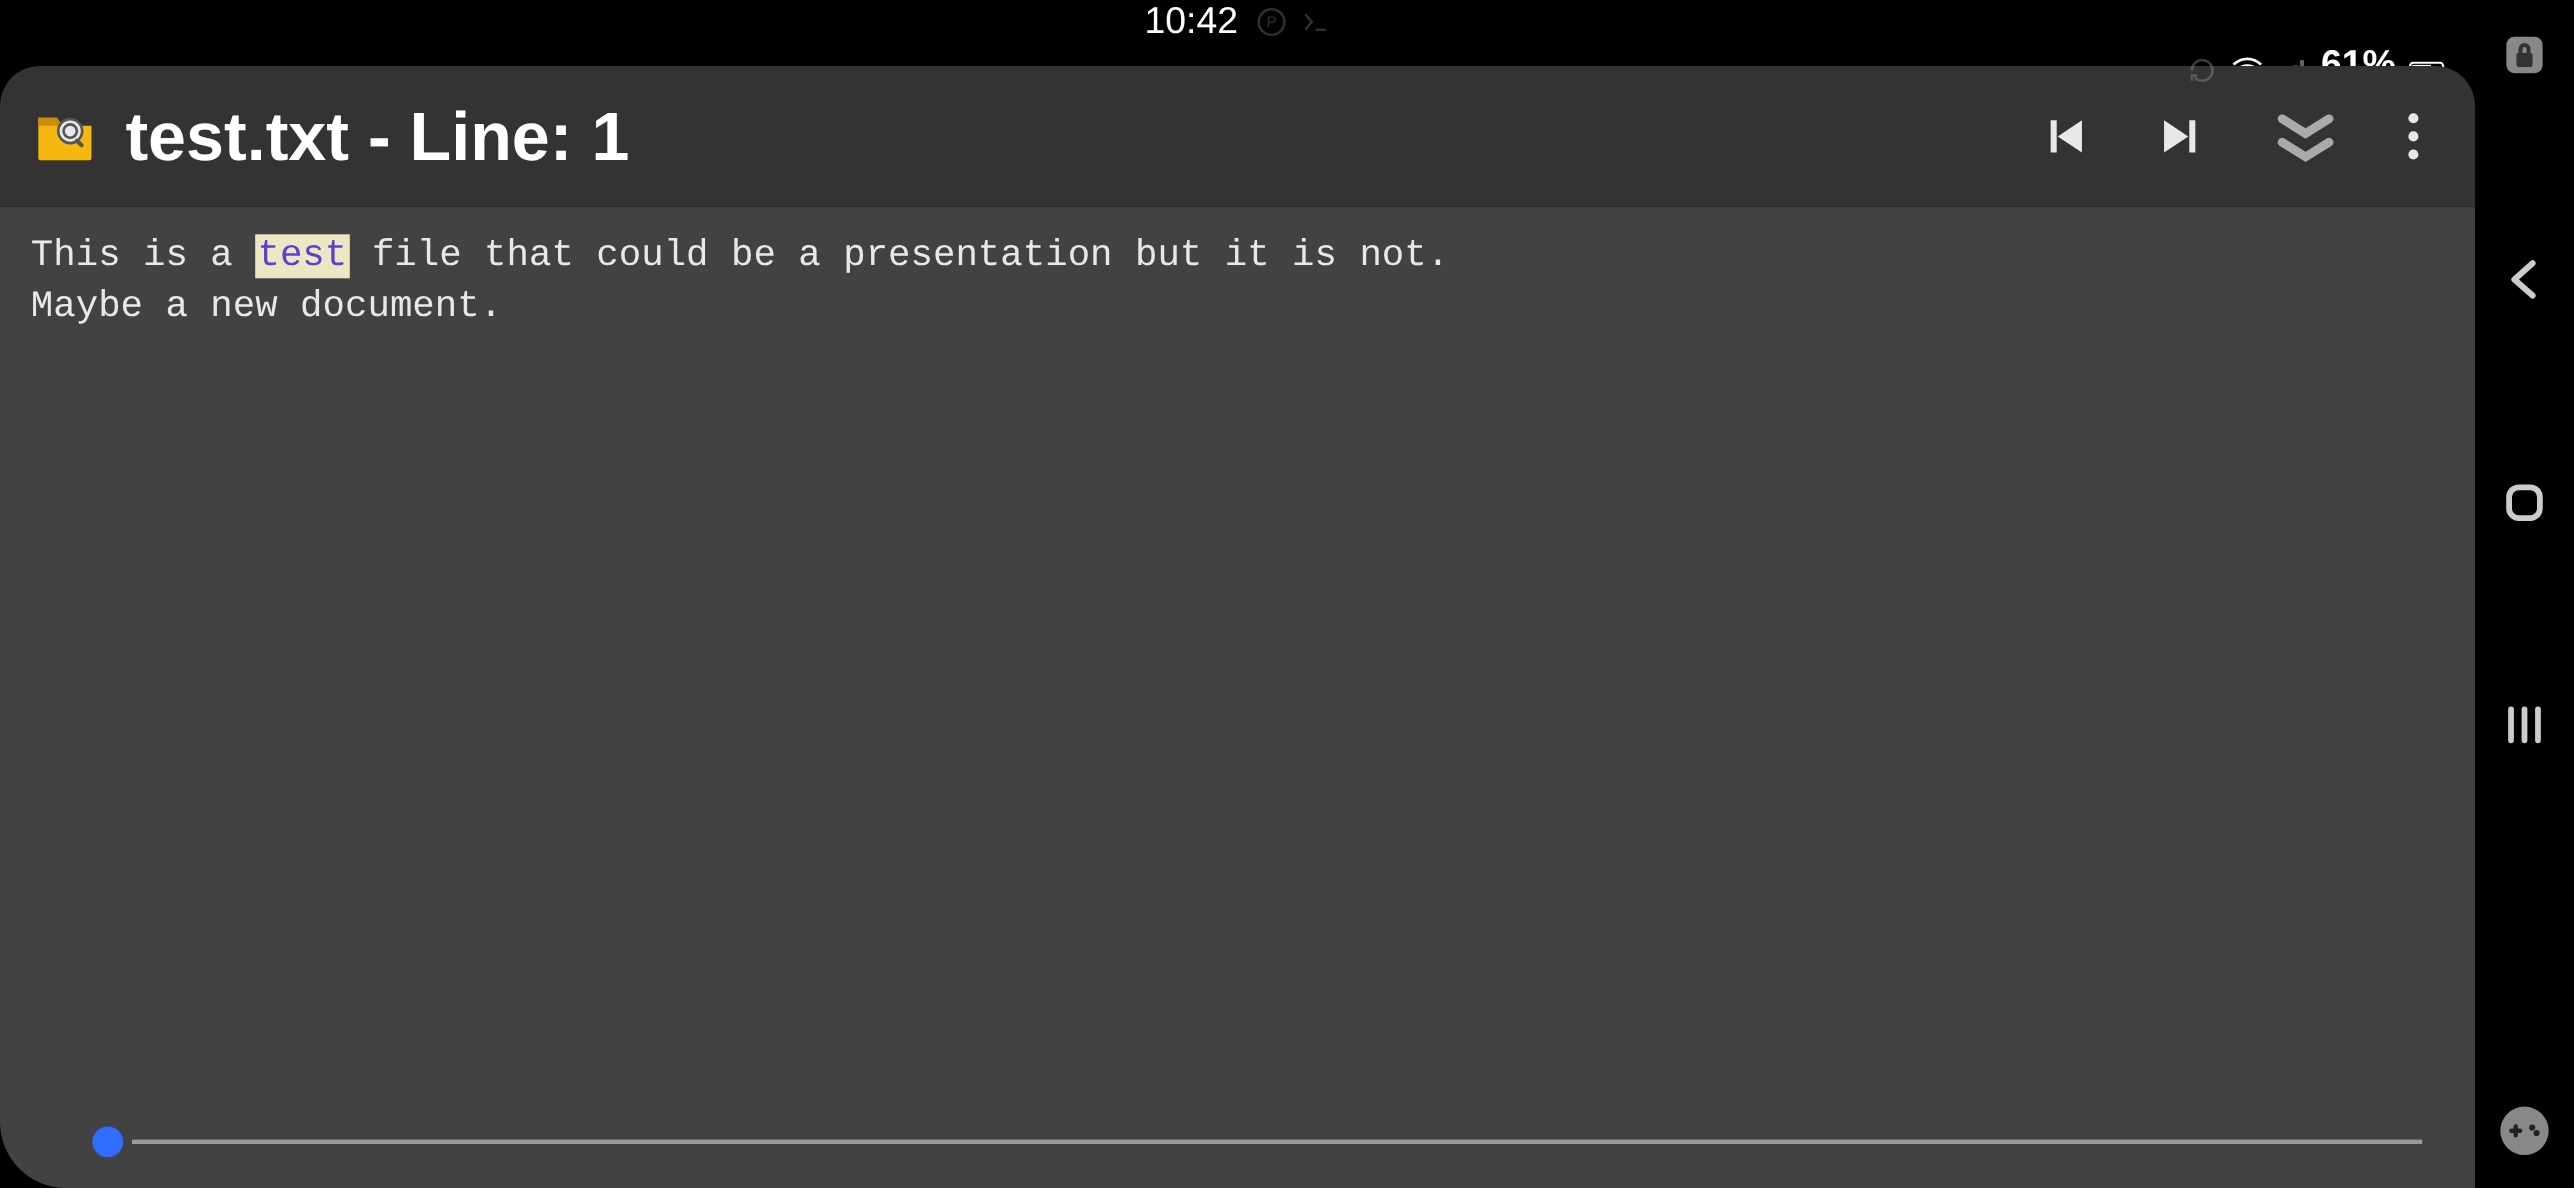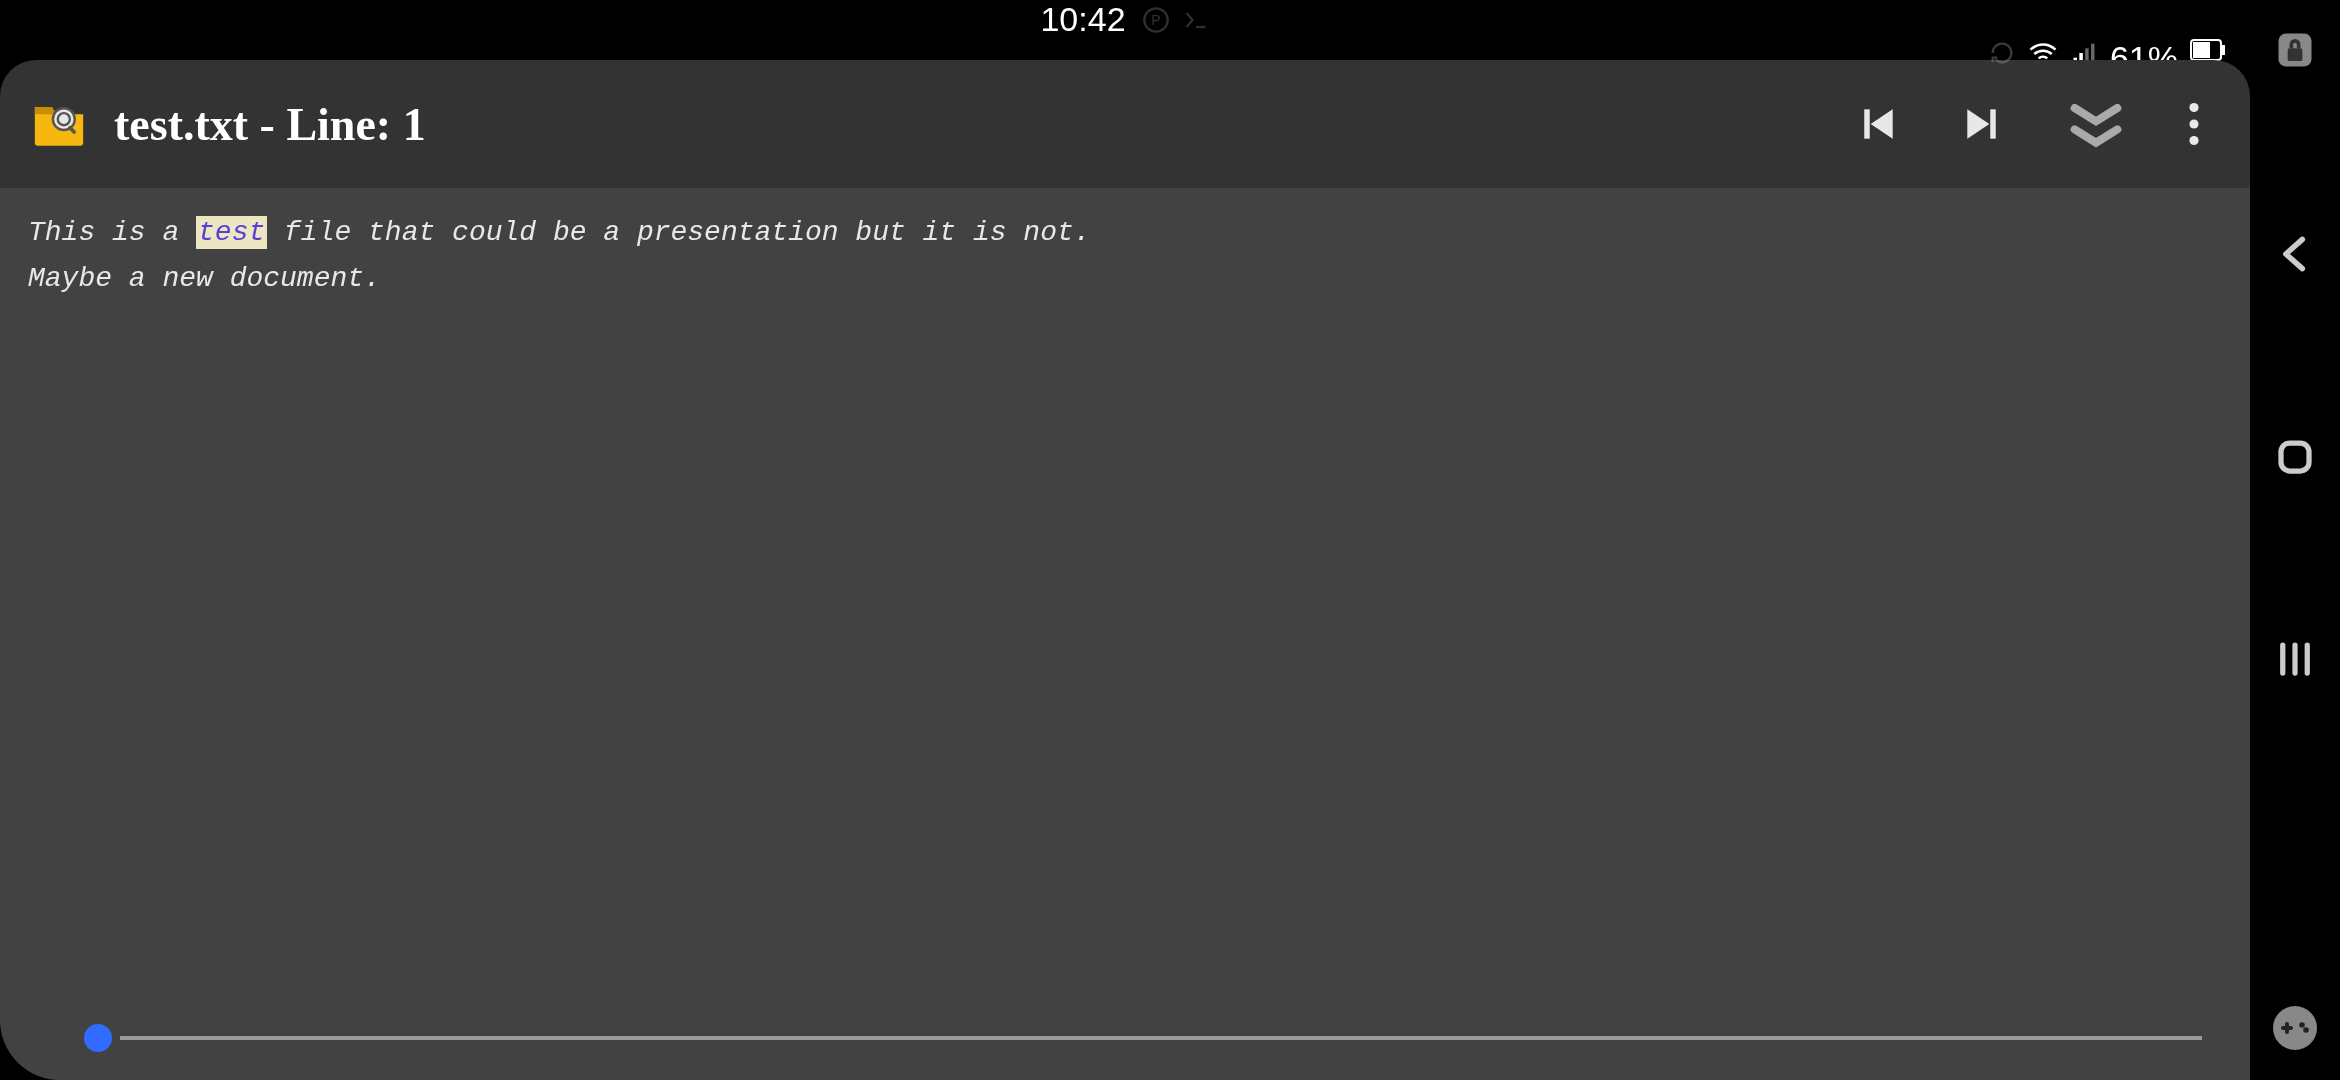--- a/index.html
+++ b/index.html
@@ -3,27 +3,27 @@
   <meta charset="utf-8">
   <style>
     * { margin: 0; padding: 0; box-sizing: border-box; }
     html, body { width: 2340px; height: 1080px; background: #000; overflow: hidden; font-family: sans-serif; }
     .screen { display: flex; width: 100%; height: 100%; }
     .main { flex: 1; display: flex; flex-direction: column; }
     .right-nav { width: 90px; background: #000; display: flex; flex-direction: column; align-items: center; padding-top: 28px; gap: 160px; }
     .right-nav .spacer { flex: 1; }
     .status-bar { height: 60px; background: #000; display: flex; align-items: center; padding: 0 24px; color: #fff; font-size: 34px; font-weight: 500; flex-direction: column; }
     .status-left { display: flex; align-items: center; gap: 16px; }
-    .status-right { margin-left: auto; display: flex; align-items: flex-start; gap: 12px; }
+    .status-right { margin-left: auto; display: flex; align-items: flex-end; gap: 12px; font-weight: bold; }
     .status-icons-faded { opacity: 0.35; display: flex; gap: 12px; }
     .app-bar { height: 128px; background: #333333; display: flex; align-items: center; padding: 0 30px; gap: 26px; border-top-left-radius: 36px; border-top-right-radius: 36px; }
-    .app-title { color: #fff; font-size: 46px; font-weight: 600; flex: 1; font-family: Liberation Serif, serif; }
+    .app-title { color: #fff; font-size: 62px; font-weight: 600; flex: 1; }
     .app-actions { display: flex; align-items: center; gap: 60px; margin-right: 20px; }
     .content { flex: 1; background: #424242; padding: 22px 28px; position: relative; border-bottom-left-radius: 60px; }
-    .text-line { color: #e8e8e8; font-family: "Courier New", monospace; font-size: 28px; line-height: 46px; white-space: nowrap; font-style: italic; }
+    .text-line { color: #e8e8e8; font-family: "Courier New", monospace; font-size: 34px; line-height: 46px; white-space: nowrap; }
     .hl { background: #ece6c2; color: #5a3fd6; padding: 1px 2px; }
     .progress-track { position: absolute; bottom: 40px; left: 120px; right: 48px; height: 4px; background: #9a9a9a; }
     .progress-track::before { content: ""; position: absolute; left: -36px; top: -12px; width: 28px; height: 28px; border-radius: 50%; background: #2f6cff; }
     .icon-btn { display: flex; align-items: center; justify-content: center; cursor: pointer; }
   </style>
 </head>
 <body>
 
 <div class="screen">
   <div class="main">

